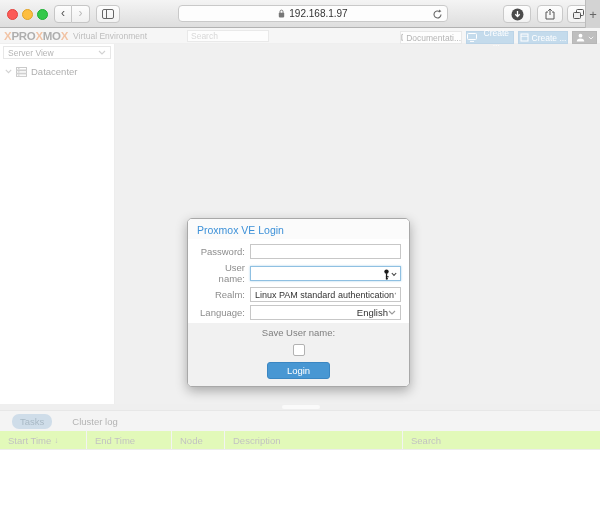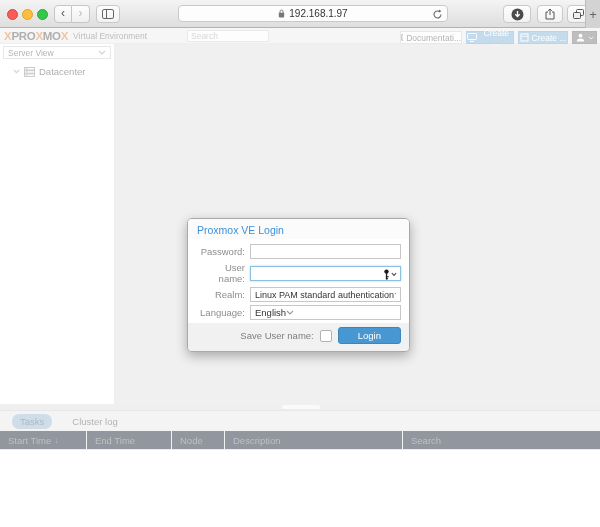--- a/index.html
+++ b/index.html
@@ -43,32 +43,32 @@
   .hbtn.blue{background:#7cafd5;border:1px solid #6aa0c9;color:#fff;text-align:center;}
   .hbtn.cvm{left:466px;width:48px;}
   .hbtn.cct{left:518px;width:50px;}
   .hbtn.user{left:572px;width:25px;background:#6f6f6f;border:1px solid #5f5f5f;color:#fff;}
 
   .sidebar{position:absolute;top:44px;left:0;width:115px;height:360px;background:#fff;
     border-right:1px solid #d8d8d8;z-index:1;}
   .viewsel{margin:2px 3px;height:13px;border:1px solid #c9c9c9;background:#fff;display:flex;
     align-items:center;justify-content:space-between;padding:0 4px;font-size:8.5px;color:#555;}
   .tree-item{margin-top:7px;padding-left:5px;display:flex;align-items:center;gap:4px;
-    font-size:9.5px;color:#4a4a4a;margin-left:8px;}
+    font-size:9.5px;color:#4a4a4a;}
 
   .main{position:absolute;top:44px;left:115px;width:485px;height:360px;background:#dedede;z-index:0;}
   .splitter{position:absolute;top:404px;left:0;width:600px;height:6px;background:#dcdcdc;z-index:1;}
   .splitter .handle{position:absolute;left:282px;top:1px;width:38px;height:4px;background:#f4f4f4;border-radius:2px;}
 
   .bottom{position:absolute;top:410px;left:0;width:600px;height:117px;background:#fff;
     border-top:1px solid #c9c9c9;z-index:1;}
   .tabbar{height:20px;background:#e6e6e6;display:flex;align-items:center;padding-left:12px;gap:12px;}
   .tab{font-size:9.5px;color:#555;padding:2px 8px;border-radius:2px;}
   .tab.active{background:#95b4cf;color:#3e627c;border-radius:7px;}
-  .thead{height:19px;display:flex;background:#0f172a;border-bottom:1px solid #d4d4d4;
+  .thead{height:19px;display:flex;background:#bef264;border-bottom:1px solid #d4d4d4;
     font-size:9.5px;color:#777;align-items:center;}
   .th{padding-left:8px;border-right:1px solid #e4e4e4;height:100%;display:flex;align-items:center;gap:3px;
     white-space:nowrap;overflow:hidden;}
   .th.c0{width:87px;}.th.c1{width:85px;}.th.c2{width:53px;}.th.c3{width:80px;}.th.c4{width:178px;}
   .th.c5{flex:1;border-right:none;}
 
   
   .mask{position:absolute;top:28px;left:0;width:600px;height:499px;
     background:rgba(255,255,255,0.55);z-index:40;pointer-events:none;}
 
@@ -76,25 +76,25 @@
   .dialog{position:absolute;left:187px;top:218px;width:223px;z-index:60;background:#fff;
     border:1px solid #a8a8a8;border-radius:5px;box-shadow:0 4px 12px rgba(0,0,0,0.3);overflow:hidden;}
   .dlg-title{padding:5px 9px 3px;font-size:10.5px;color:var(--accent_blue,#3d91d8);background:#fbfbfb;}
   .dlg-body{padding:5px 8px 0;}
   .frow{display:flex;align-items:center;margin-bottom:3px;}
   .flabel{width:54px;text-align:right;padding-right:5px;font-size:9.5px;color:#8d8d8d;flex:none;}
   .ffield{flex:1;height:15px;border:1px solid #c7c7c7;background:#fff;font-size:9.5px;color:#333;
     display:flex;align-items:center;padding:0 4px;position:relative;white-space:nowrap;overflow:hidden;}
   .ffield input{border:none;outline:none;width:100%;height:100%;font-size:9.5px;padding:0;background:transparent;}
   .ffield.focused{border:1px solid #8fc0e2;box-shadow:0 0 2px #a9cfe8;}
-  .ffield.select{justify-content:flex-start;}
+  .ffield.select{justify-content:flex-end;}
   .realm-text{font-size:9px;}
   .keywrap{position:absolute;right:3px;top:2px;display:flex;align-items:center;gap:1px;}
   .dlg-footer{display:flex;align-items:center;justify-content:flex-end;gap:6px;
-    padding:4px 8px 7px;background:#f1f1f1;margin-top:3px;font-size:9.5px;color:#7e7e7e;}
+    padding:4px 8px 7px;background:#f1f1f1;margin-top:3px;font-size:9.5px;color:#7e7e7e;flex-direction:column;}
   .checkbox{width:12px;height:12px;background:#fff;border:1px solid #b2b2b2;border-radius:2px;}
   .login-btn{background:var(--login_button,#4897d3);border:1px solid #3a86c2;color:#fff;
     font-size:9.5px;padding:2px 19px;border-radius:3px;}
 </style>
 </head>
 <body>
 
 <div class="chrome">
   <div class="tl red"></div>
   <div class="tl yellow"></div>

